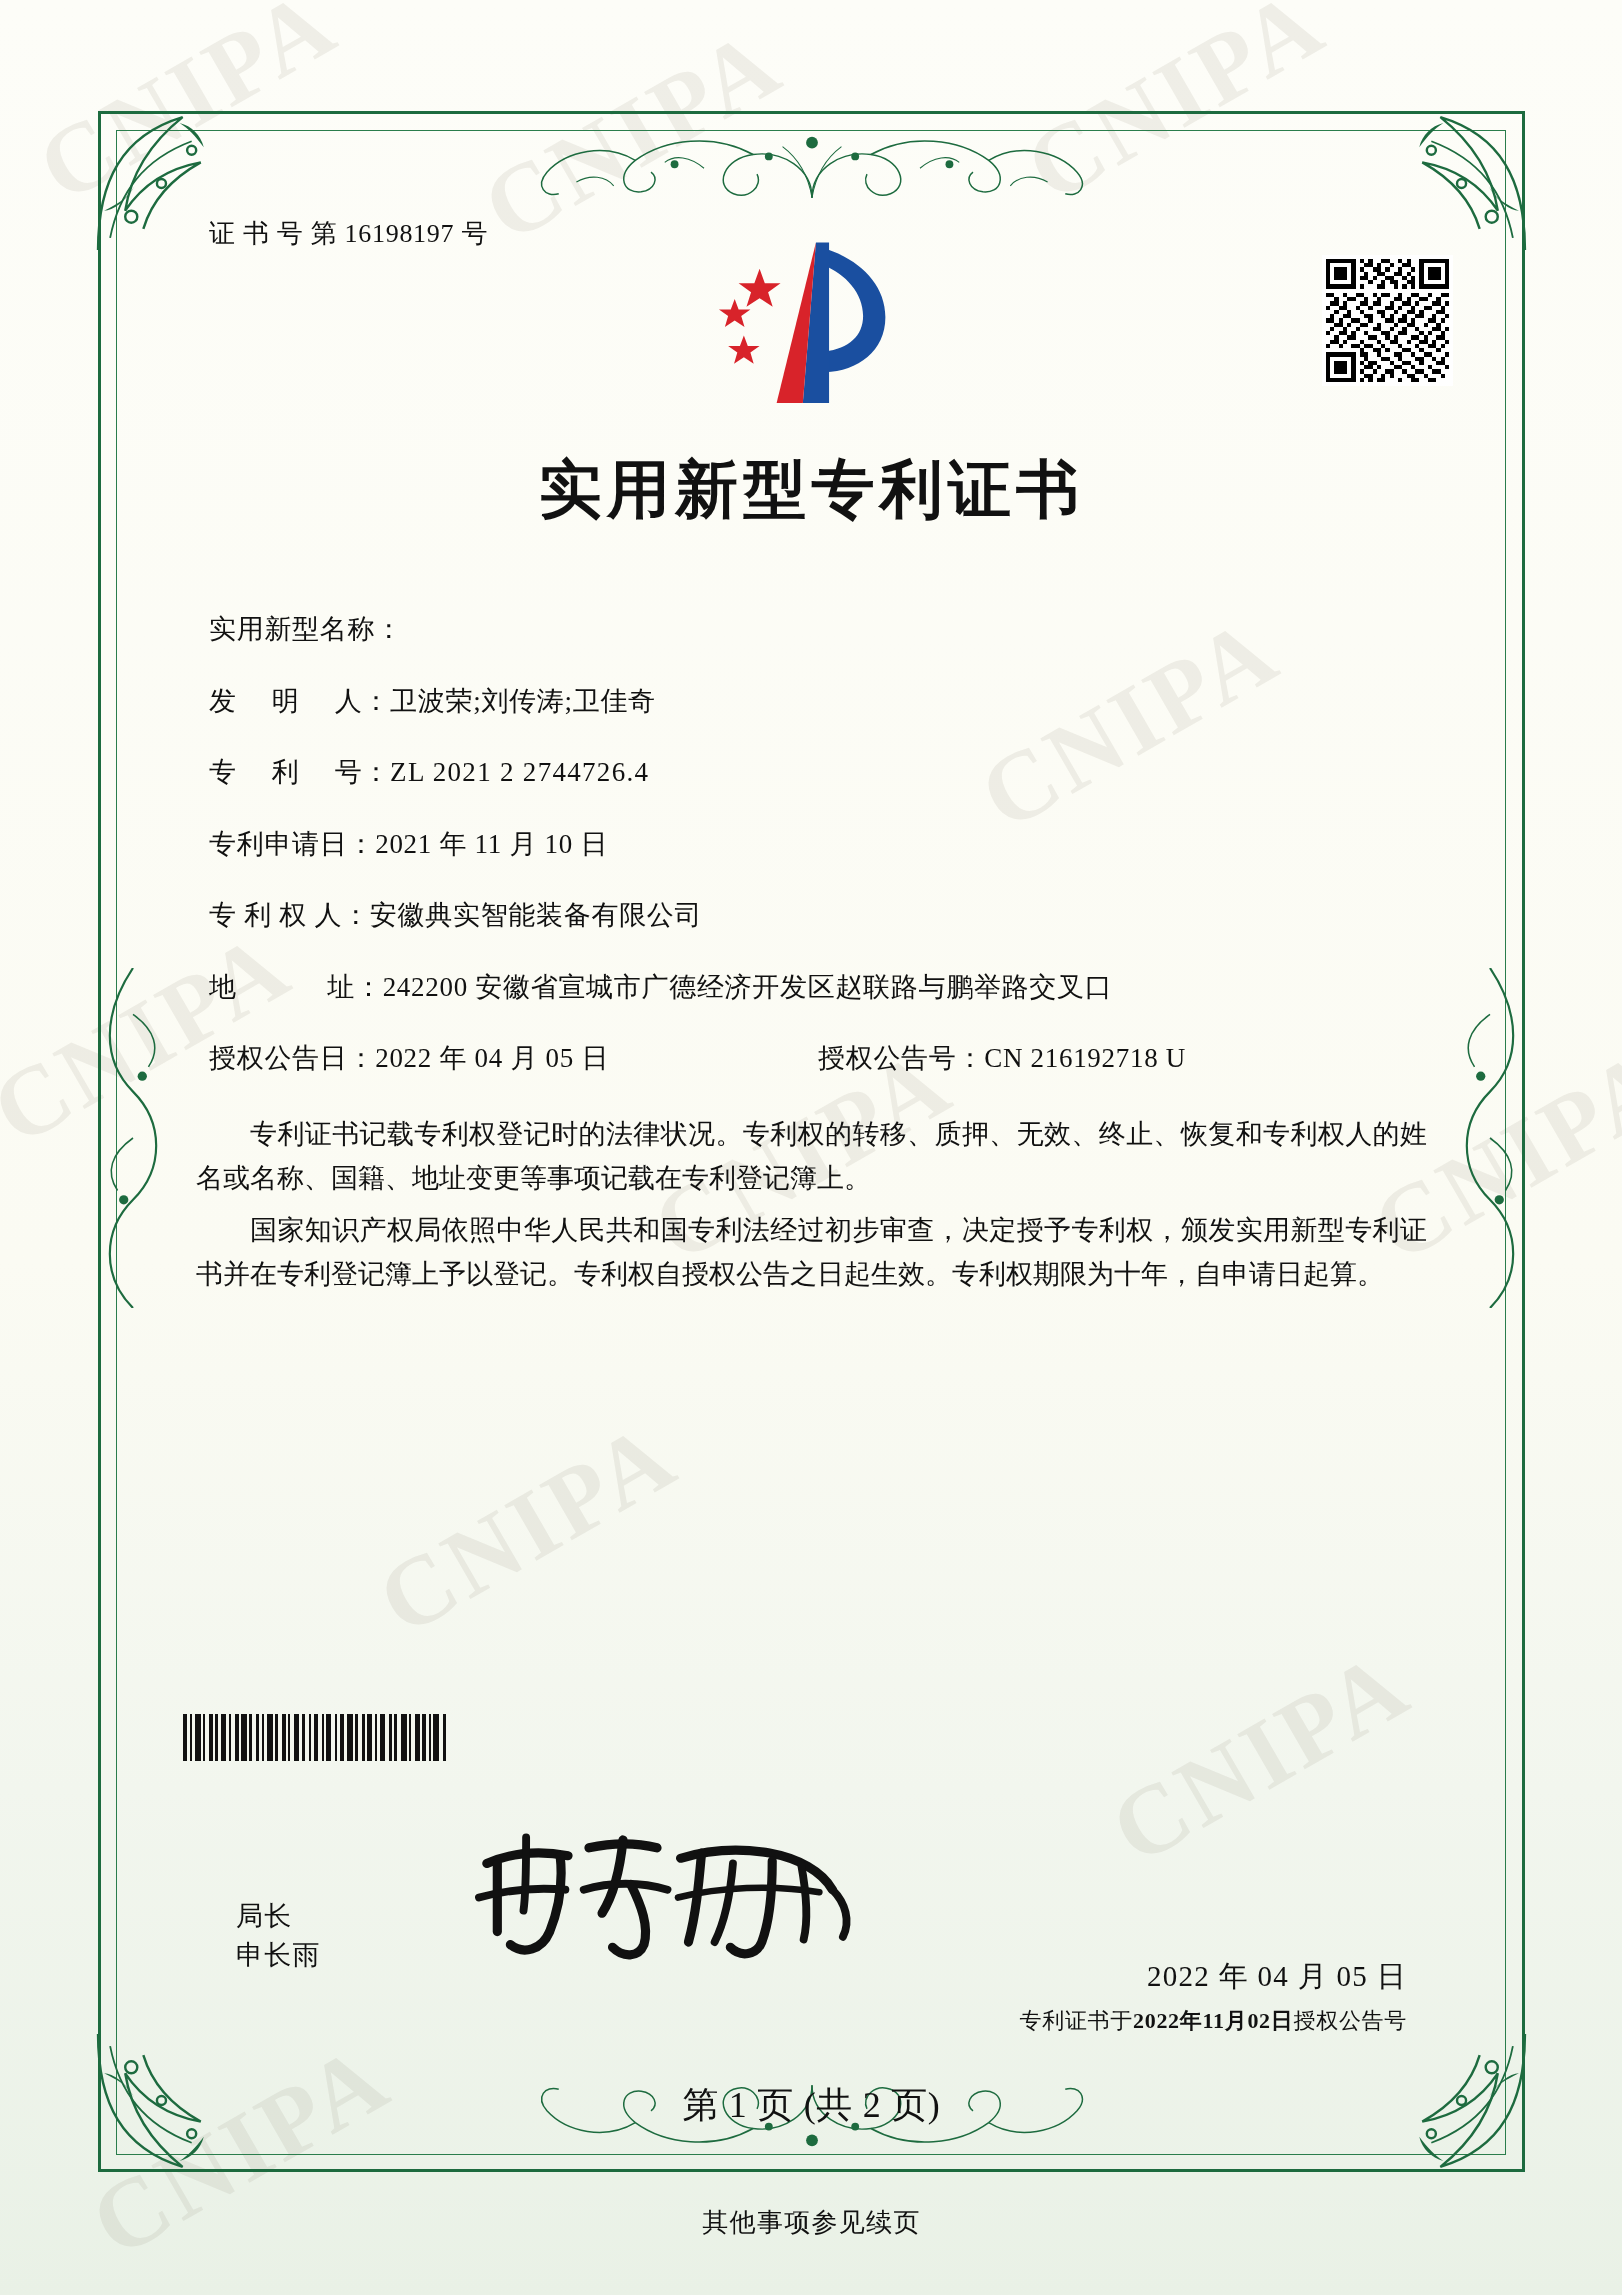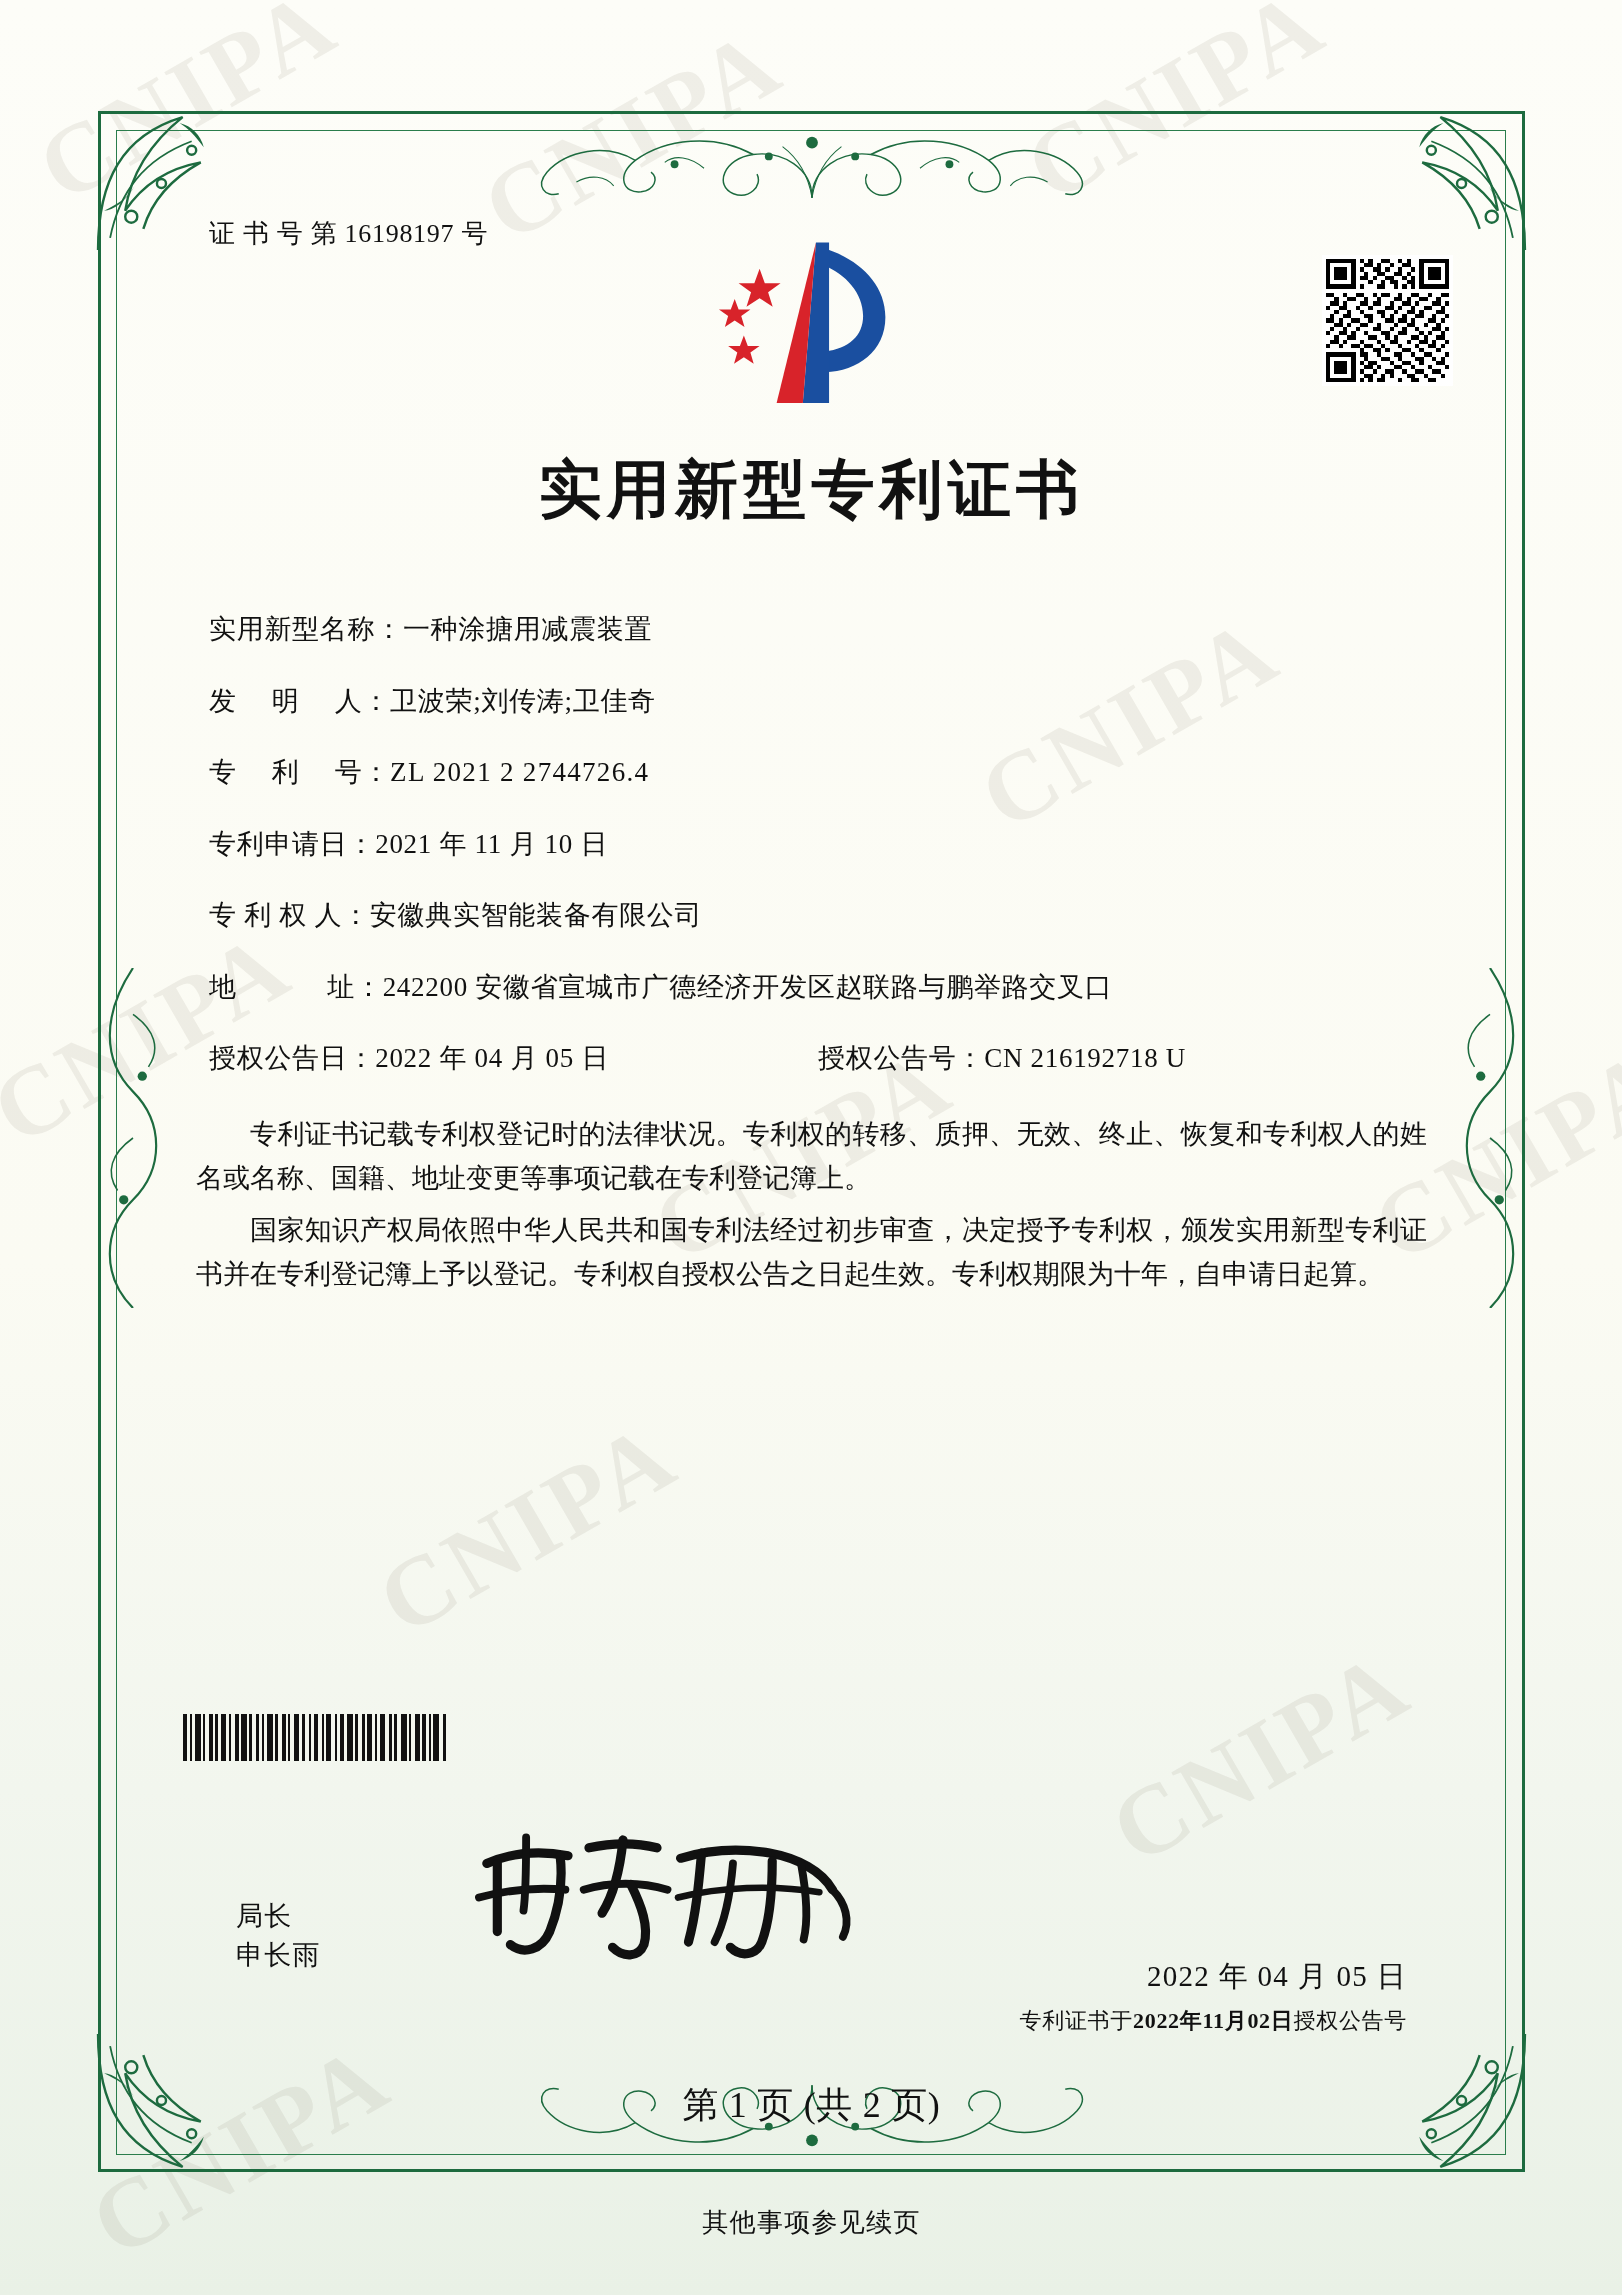--- a/index.html
+++ b/index.html
@@ -611,21 +611,20 @@
         </g>
       </svg>
     </div>
 
     <div class="title">实用新型专利证书</div>
 
     <div class="fields">
 
       <div class="field-row">
         <div class="field-label">实用新型名称：</div>
-        <div class="field-value">一种涂搪用减震装置</div>
       </div>
 
       <div class="field-row">
         <div class="field-label">发　 明　 人：</div>
         <div class="field-value">卫波荣;刘传涛;卫佳奇</div>
       </div>
 
       <div class="field-row">
         <div class="field-label">专　 利　 号：</div>
         <div class="field-value mono-sp">ZL 2021 2 2744726.4</div>

